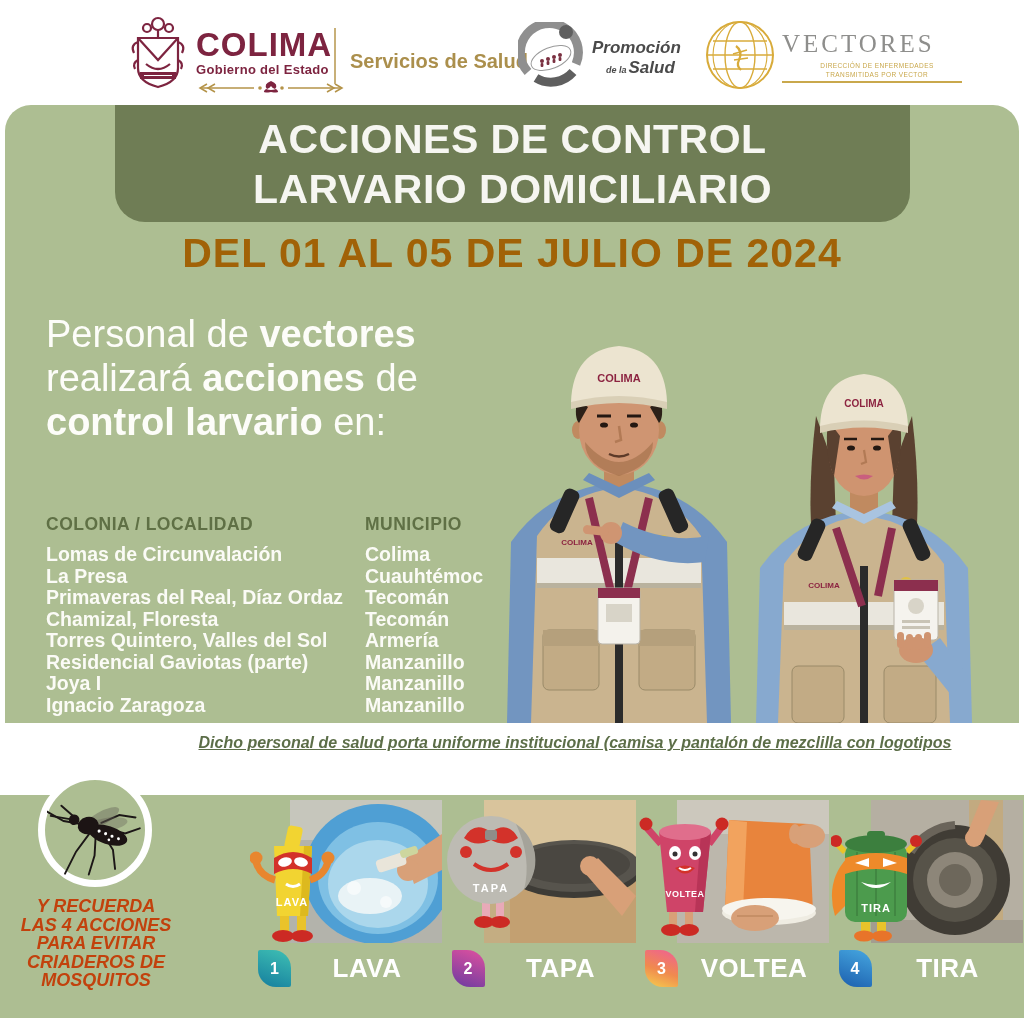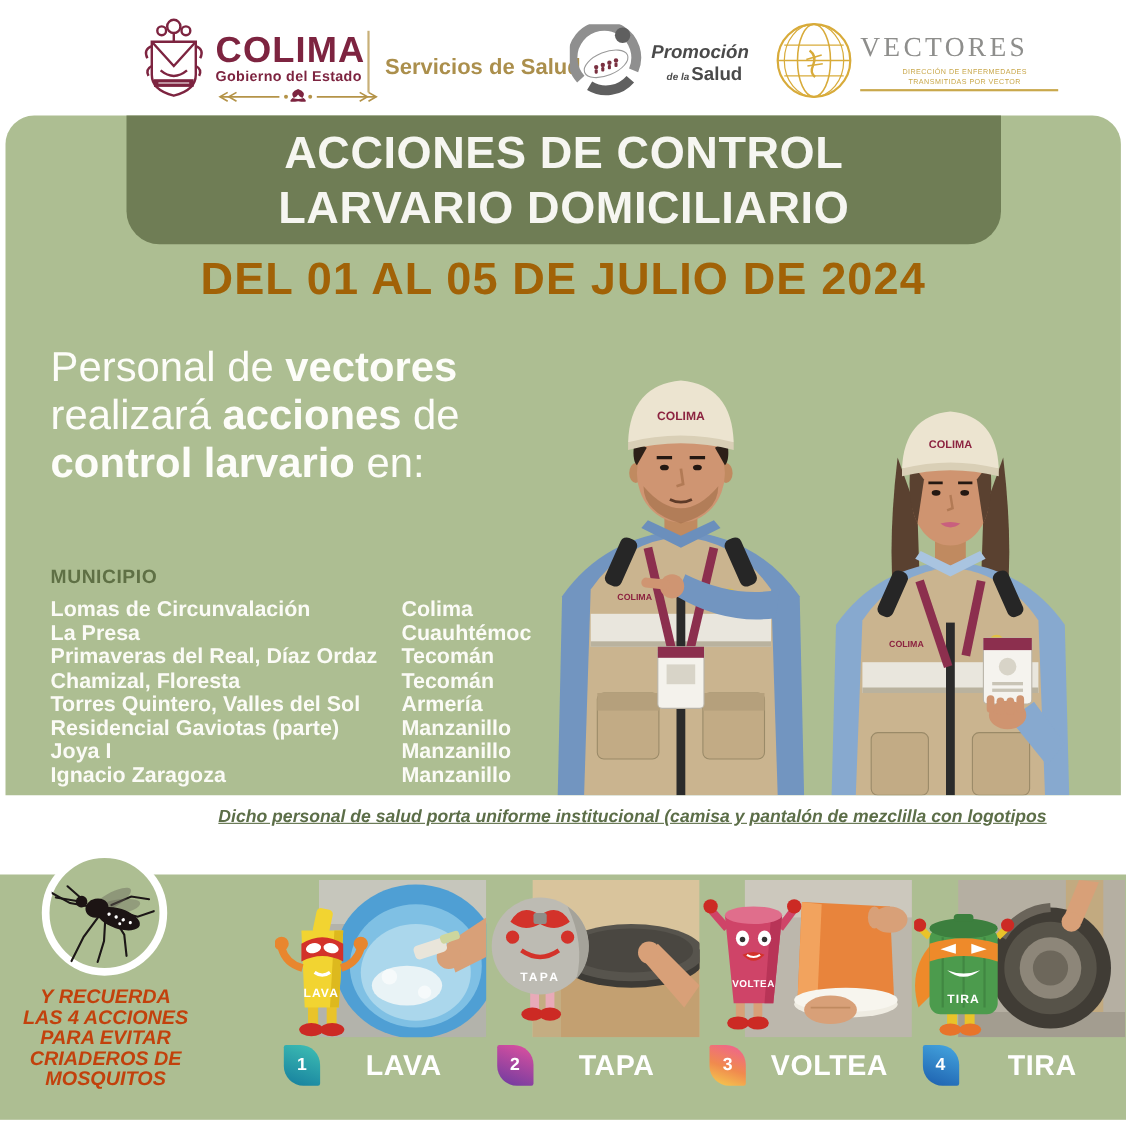--- a/index.html
+++ b/index.html
@@ -7,21 +7,21 @@
           font-family:"Liberation Sans",sans-serif;}
   .abs{position:absolute;}
 
   
   .hdr-colima-title{font-size:33px;font-weight:800;color:#7d2440;letter-spacing:1px;line-height:34px;}
   .hdr-colima-sub{font-size:13px;font-weight:bold;color:#7d2440;letter-spacing:.3px;}
   .hdr-divider{width:2px;height:56px;background:#c8b078;}
   .hdr-servicios{font-size:20px;font-weight:bold;color:#ab8f4c;}
   .hdr-promo1{font-size:17px;font-weight:bold;font-style:italic;color:#4a4a4a;}
   .hdr-promo2a{font-size:9px;font-weight:bold;font-style:italic;color:#4a4a4a;margin-right:2px;}
-  .hdr-promo2b{font-size:17px;font-weight:bold;color:#4a4a4a;text-align:right;}
+  .hdr-promo2b{font-size:17px;font-weight:bold;font-style:italic;color:#4a4a4a;text-align:right;}
   .hdr-vect-title{font-family:"Liberation Serif",serif;font-size:25px;color:#8e8e8c;letter-spacing:3px;}
   .hdr-vect-sub{font-size:6.5px;color:#c9a84c;letter-spacing:.4px;text-align:center;line-height:8.5px;}
   .hdr-vect-line{height:2px;background:#c9a84c;margin-top:2px;}
 
   
   .panel{left:5px;top:105px;width:1014px;height:618px;background:#adbe92;border-radius:26px 26px 0 0;}
   .banner{left:115px;top:105px;width:795px;height:117px;background:#6f7d55;border-radius:0 0 30px 30px;
           display:flex;flex-direction:column;justify-content:center;text-align:center;
           color:#f6f6f1;font-size:41px;font-weight:800;letter-spacing:.5px;line-height:50px;}
   .daterange{left:5px;top:230px;width:1014px;text-align:center;font-size:41px;font-weight:800;
@@ -161,20 +161,21 @@
   <div class="abs daterange">DEL 01 AL 05 DE JULIO DE 2024</div>
 
   <div class="abs intro">
     <div><span>Personal de </span><b>vectores</b></div>
     <div><span>realizará </span><b>acciones</b><span> de</span></div>
     <div><b>control larvario</b><span> en:</span></div>
   </div>
 
   <div class="abs coltable">
     <div class="thead">
+      <span>COLONIA / LOCALIDAD</span>
       <span>MUNICIPIO</span>
     </div>
     <div class="trow">
         <span>Lomas de Circunvalación</span>
         <span>Colima</span>
       </div>
     <div class="trow">
         <span>La Presa</span>
         <span>Cuauhtémoc</span>
       </div>

